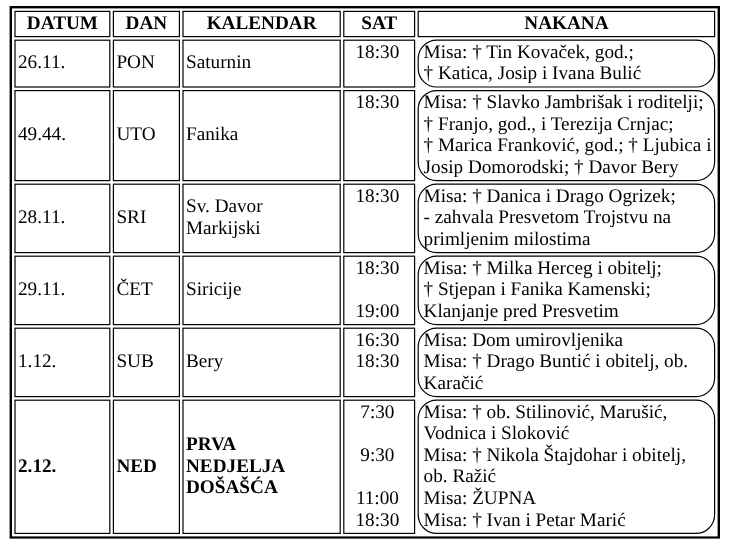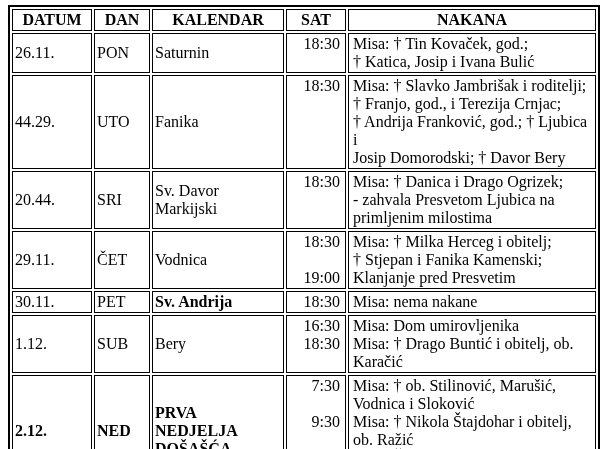--- a/index.html
+++ b/index.html
@@ -38,27 +38,28 @@
     font-weight: bold;
     text-align: center;
     vertical-align: middle;
     height: 14px;
   }
   td {
     vertical-align: middle;
   }
   td.sat {
     vertical-align: top;
-    text-align: right;
+    text-align: center;
     padding-right: 5px;
   }
   td.nakana {
     vertical-align: top;
     text-align: left;
     padding-left: 4px;
+    border-radius: 16px;
   }
   .bold { font-weight: bold; }
 </style>
 </head>
 <body>
 
 <table class="schedule">
   <colgroup>
     <col class="c-datum">
       <col class="c-dan">
@@ -78,56 +79,49 @@
   <tbody>
     <tr>
       <td class="datum">26.11.</td>
       <td class="dan">PON</td>
       <td class="kalendar">Saturnin</td>
       <td class="sat">18:30</td>
       <td class="nakana">Misa: † Tin Kovaček, god.;
 † Katica, Josip i Ivana Bulić</td>
     </tr>
     <tr>
-      <td class="datum">44.29.</td>
+      <td class="datum">49.44.</td>
       <td class="dan">UTO</td>
       <td class="kalendar">Fanika</td>
       <td class="sat">18:30</td>
       <td class="nakana">Misa: † Slavko Jambrišak i roditelji;
 † Franjo, god., i Terezija Crnjac;
-† Andrija Franković, god.; † Ljubica i
+† Marica Franković, god.; † Ljubica i
 Josip Domorodski; † Davor Bery</td>
     </tr>
     <tr>
-      <td class="datum">20.44.</td>
+      <td class="datum">28.11.</td>
       <td class="dan">SRI</td>
       <td class="kalendar">Sv. Davor
 Markijski</td>
       <td class="sat">18:30</td>
       <td class="nakana">Misa: † Danica i Drago Ogrizek;
-- zahvala Presvetom Ljubica na
+- zahvala Presvetom Trojstvu na
 primljenim milostima</td>
     </tr>
     <tr>
       <td class="datum">29.11.</td>
       <td class="dan">ČET</td>
-      <td class="kalendar">Vodnica</td>
+      <td class="kalendar">Siricije</td>
       <td class="sat">18:30
 
 19:00</td>
       <td class="nakana">Misa: † Milka Herceg i obitelj;
 † Stjepan i Fanika Kamenski;
 Klanjanje pred Presvetim</td>
-    </tr>
-    <tr>
-      <td class="datum">30.11.</td>
-      <td class="dan">PET</td>
-      <td class="kalendar bold">Sv. Andrija</td>
-      <td class="sat">18:30</td>
-      <td class="nakana">Misa: nema nakane</td>
     </tr>
     <tr>
       <td class="datum">1.12.</td>
       <td class="dan">SUB</td>
       <td class="kalendar">Bery</td>
       <td class="sat">16:30
 18:30</td>
       <td class="nakana">Misa: Dom umirovljenika
 Misa: † Drago Buntić i obitelj, ob.
 Karačić</td>

